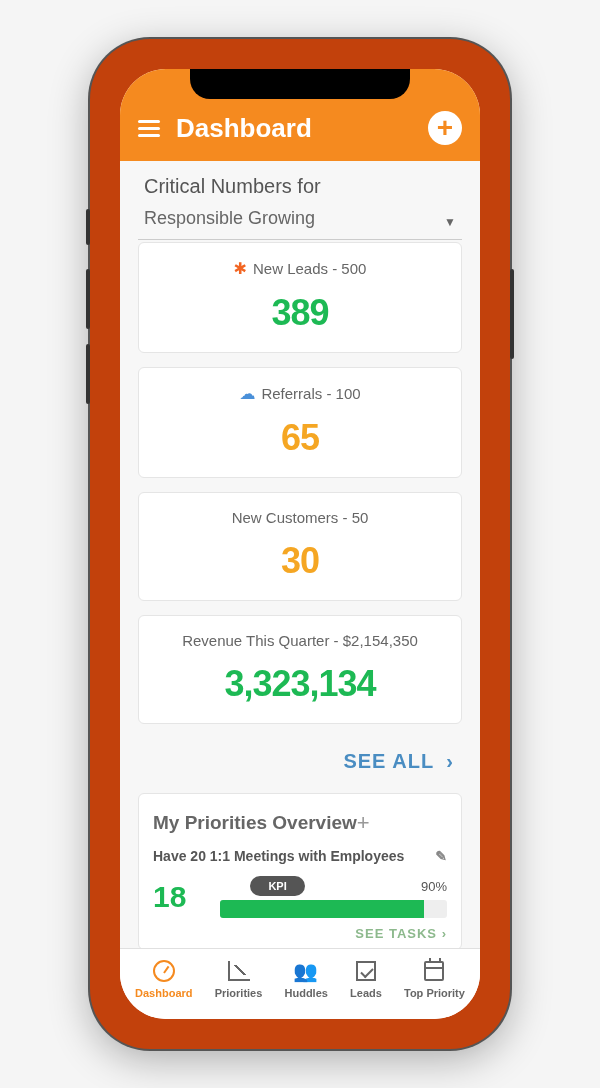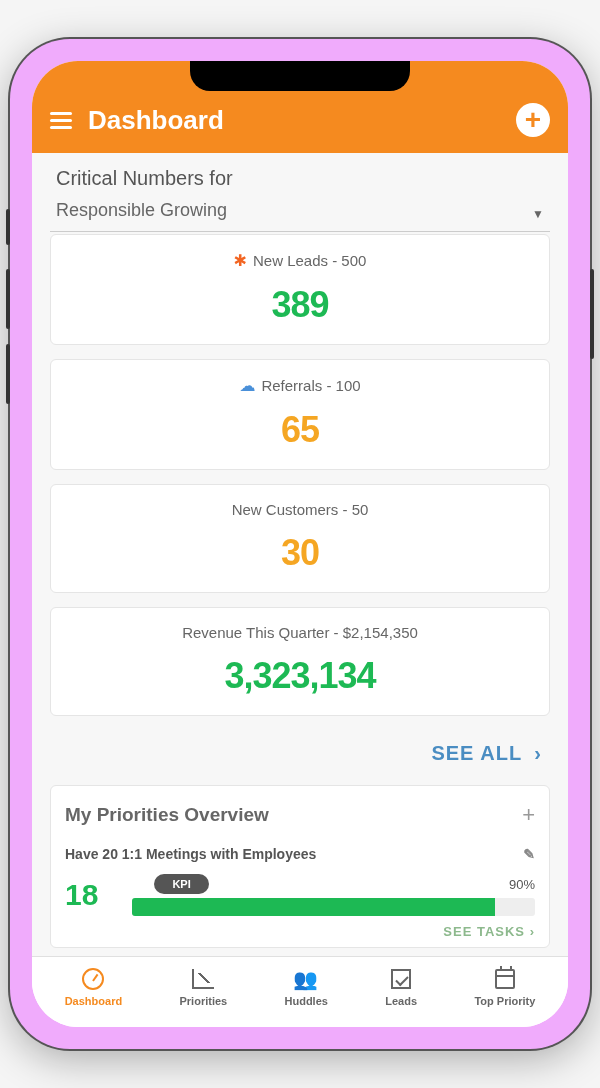--- a/index.html
+++ b/index.html
@@ -6,25 +6,25 @@
 body {
   font-family: -apple-system, BlinkMacSystemFont, "Segoe UI", Arial, sans-serif;
   background: #f5f5f5;
   display: flex;
   justify-content: center;
   align-items: center;
   width: 600px;
   height: 1088px;
 }
 .phone-frame {
-  width: 580px;
+  width: 420px;
   height: 1010px;
-  background: #f0abfc;
+  background: #c2410c;
   border-radius: 60px;
-  padding: 22px;
+  padding: 30px;
   position: relative;
   box-shadow: 0 0 0 2px #555, 0 10px 40px rgba(0,0,0,0.3);
 }
 .phone-screen {
   width: 100%;
   height: 100%;
   background: #fff;
   border-radius: 46px;
   overflow: hidden;
   position: relative;
@@ -90,37 +90,37 @@
 .see-all {
   text-align: right; color: #4a8dc2; font-size: 20px; font-weight: 600;
   letter-spacing: 1px; padding: 12px 8px 20px 0; cursor: pointer;
 }
 .see-all .chev { margin-left: 6px; }
 .priorities-card {
   background: #fff; border: 1px solid #e5e5e5; border-radius: 6px;
   padding: 16px 14px 8px 14px;
 }
 .priorities-header {
-  display: flex; justify-content: space-between; align-items: center;
-  margin-bottom: 18px;
+  display: flex; align-items: center;
+  margin-bottom: 12px;
 }
 .priorities-title { font-size: 19px; color: #666; font-weight: 600; }
 .add-priority { color: #999; font-size: 22px; cursor: pointer; }
 .priority-row {
   display: flex; justify-content: space-between; align-items: center;
   font-size: 14px; color: #555; font-weight: 600; margin-bottom: 12px; gap: 20px;
 }
 .edit-icon { color: #888; cursor: pointer; }
 .priority-body { display: flex; align-items: center; gap: 34px; }
 .priority-num { font-size: 30px; font-weight: 800; color: #1db954; }
 .progress-wrap { flex: 1; }
 .kpi-row { display: flex; justify-content: space-between; align-items: center; margin-bottom: 4px; }
 .kpi-pill {
   background: #555; color: #fff; font-size: 11px; font-weight: 700;
-  padding: 4px 18px; border-radius: 14px; margin-left: 22px;
+  padding: 4px 18px; border-radius: 14px; margin-left: 30px;
 }
 .pct { font-size: 13px; color: #555; }
 .progress-bar {
   height: 18px; background: #eee; border-radius: 3px; overflow: hidden;
 }
 .progress-fill { height: 100%; background: #1db954; }
 .see-tasks {
   text-align: right; color: #8db98d; font-size: 13px; font-weight: 600;
   letter-spacing: 1px; margin-top: 8px; cursor: pointer;
 }

